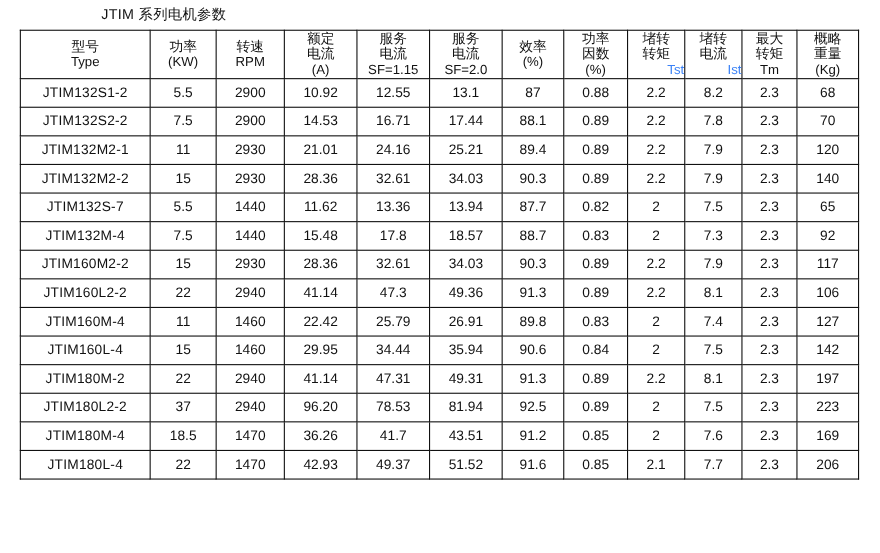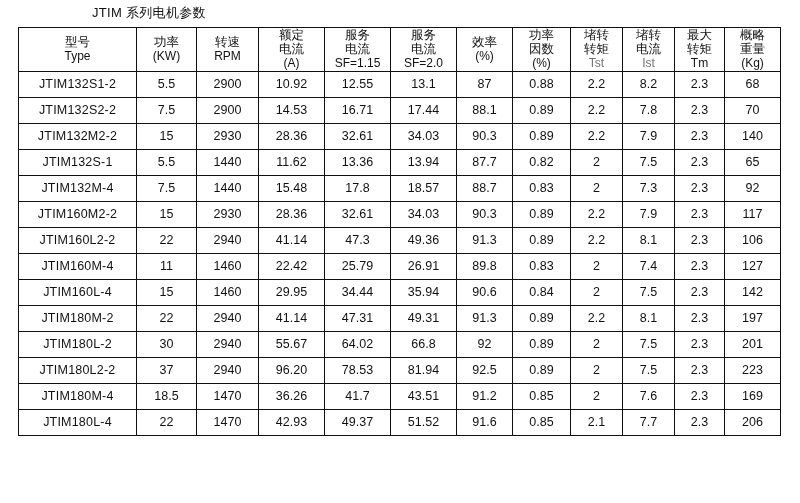--- a/index.html
+++ b/index.html
@@ -56,21 +56,22 @@
     display: block;
     white-space: nowrap;
   }
   .hdr-cn {
     font-size: 12.5px;
   }
   .hdr-sub {
     font-size: 12px;
   }
   .hdr-red {
-    color: #737373;
+    color: #3b82f6;
+    text-align: right;
   }
   td.model-cell {
     font-size: 12.5px;
     letter-spacing: 0.2px;
   }
   
   col.c-model  { width: 118px; }
   col.c-kw     { width: 60px; }
   col.c-rpm    { width: 62px; }
   col.c-amp    { width: 66px; }
@@ -188,35 +189,49 @@
           <td>16.71</td>
           <td>17.44</td>
           <td>88.1</td>
           <td>0.89</td>
           <td>2.2</td>
           <td>7.8</td>
           <td>2.3</td>
           <td>70</td>
         </tr>
         <tr>
+          <td class="model-cell">JTIM132M2-1</td>
+          <td>11</td>
+          <td>2930</td>
+          <td>21.01</td>
+          <td>24.16</td>
+          <td>25.21</td>
+          <td>89.4</td>
+          <td>0.89</td>
+          <td>2.2</td>
+          <td>7.9</td>
+          <td>2.3</td>
+          <td>120</td>
+        </tr>
+        <tr>
           <td class="model-cell">JTIM132M2-2</td>
           <td>15</td>
           <td>2930</td>
           <td>28.36</td>
           <td>32.61</td>
           <td>34.03</td>
           <td>90.3</td>
           <td>0.89</td>
           <td>2.2</td>
           <td>7.9</td>
           <td>2.3</td>
           <td>140</td>
         </tr>
         <tr>
-          <td class="model-cell">JTIM132S-1</td>
+          <td class="model-cell">JTIM132S-7</td>
           <td>5.5</td>
           <td>1440</td>
           <td>11.62</td>
           <td>13.36</td>
           <td>13.94</td>
           <td>87.7</td>
           <td>0.82</td>
           <td>2</td>
           <td>7.5</td>
           <td>2.3</td>
@@ -298,34 +313,20 @@
           <td>2940</td>
           <td>41.14</td>
           <td>47.31</td>
           <td>49.31</td>
           <td>91.3</td>
           <td>0.89</td>
           <td>2.2</td>
           <td>8.1</td>
           <td>2.3</td>
           <td>197</td>
-        </tr>
-        <tr>
-          <td class="model-cell">JTIM180L-2</td>
-          <td>30</td>
-          <td>2940</td>
-          <td>55.67</td>
-          <td>64.02</td>
-          <td>66.8</td>
-          <td>92</td>
-          <td>0.89</td>
-          <td>2</td>
-          <td>7.5</td>
-          <td>2.3</td>
-          <td>201</td>
         </tr>
         <tr>
           <td class="model-cell">JTIM180L2-2</td>
           <td>37</td>
           <td>2940</td>
           <td>96.20</td>
           <td>78.53</td>
           <td>81.94</td>
           <td>92.5</td>
           <td>0.89</td>

